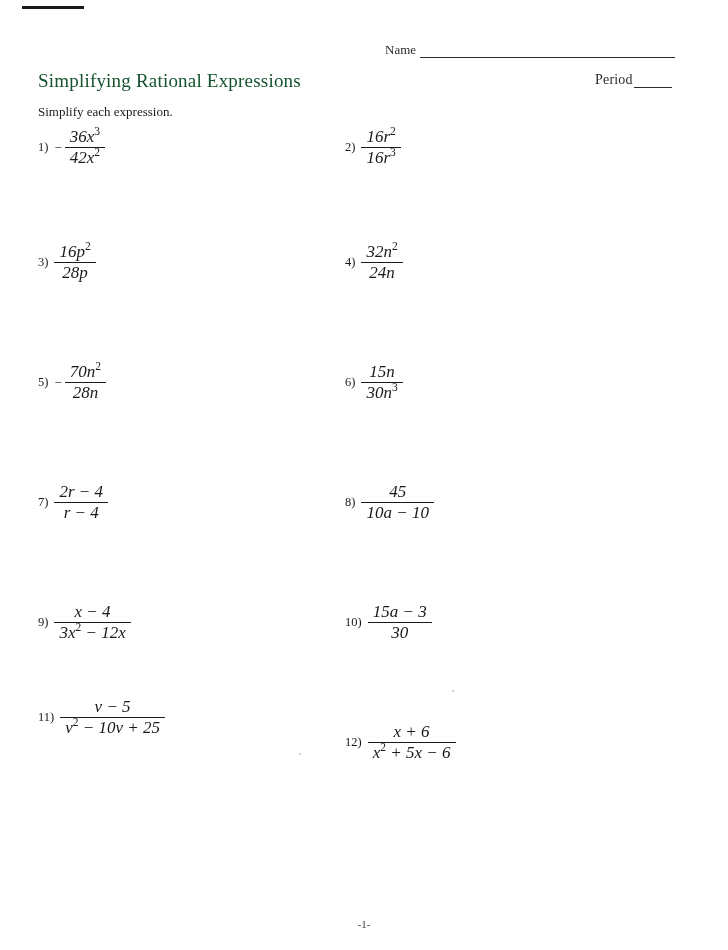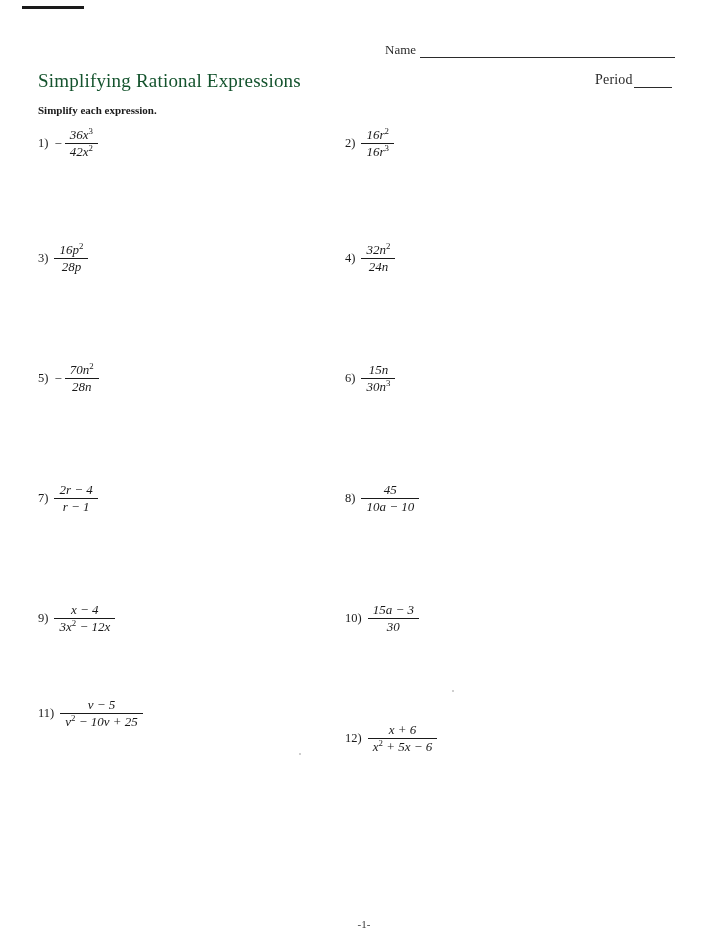--- a/index.html
+++ b/index.html
@@ -72,22 +72,22 @@
     top: 70px;
     font-size: 19px;
     font-family: "Liberation Serif", serif;
     color: #14532d;
     letter-spacing: 0.2px;
   }
   .instruction {
     position: absolute;
     left: 38px;
     top: 104px;
-    font-size: 11px;
-    font-weight: bold;
+    font-size: 13px;
+    font-weight: normal;
     font-family: "Liberation Serif", serif;
     color: #1a1a1a;
   }
   .problems {
     position: absolute;
     left: 0;
     top: 128px;
     width: 728px;
   }
   .prob-grid {
@@ -120,21 +120,21 @@
   .frac {
     display: inline-flex;
     flex-direction: column;
     align-items: center;
     line-height: 1.08;
   }
   .frac .num,
   .frac .den {
     padding: 0 5px;
     white-space: nowrap;
-    font-size: 13px;
+    font-size: 17px;
     font-style: italic;
     color: #1a1a1a;
   }
   .frac .num {
     padding-bottom: 1px;
   }
   .frac .den {
     padding-top: 1px;
   }
   .frac .bar {
@@ -252,21 +252,21 @@
               <span class="den">30n<sup class="upright">3</sup></span>
             </span>
           </span>
         </div>
         <div class="problem" style="left: 38px; top: 355px;">
           <span class="prob-num">7)</span>
           <span class="expr">
             <span class="frac">
               <span class="num">2r − 4</span>
               <span class="bar"></span>
-              <span class="den">r − 1</span>
+              <span class="den">r − 4</span>
             </span>
           </span>
         </div>
         <div class="problem" style="left: 345px; top: 355px;">
           <span class="prob-num">8)</span>
           <span class="expr">
             <span class="frac">
               <span class="num">45</span>
               <span class="bar"></span>
               <span class="den">10a − 10</span>

